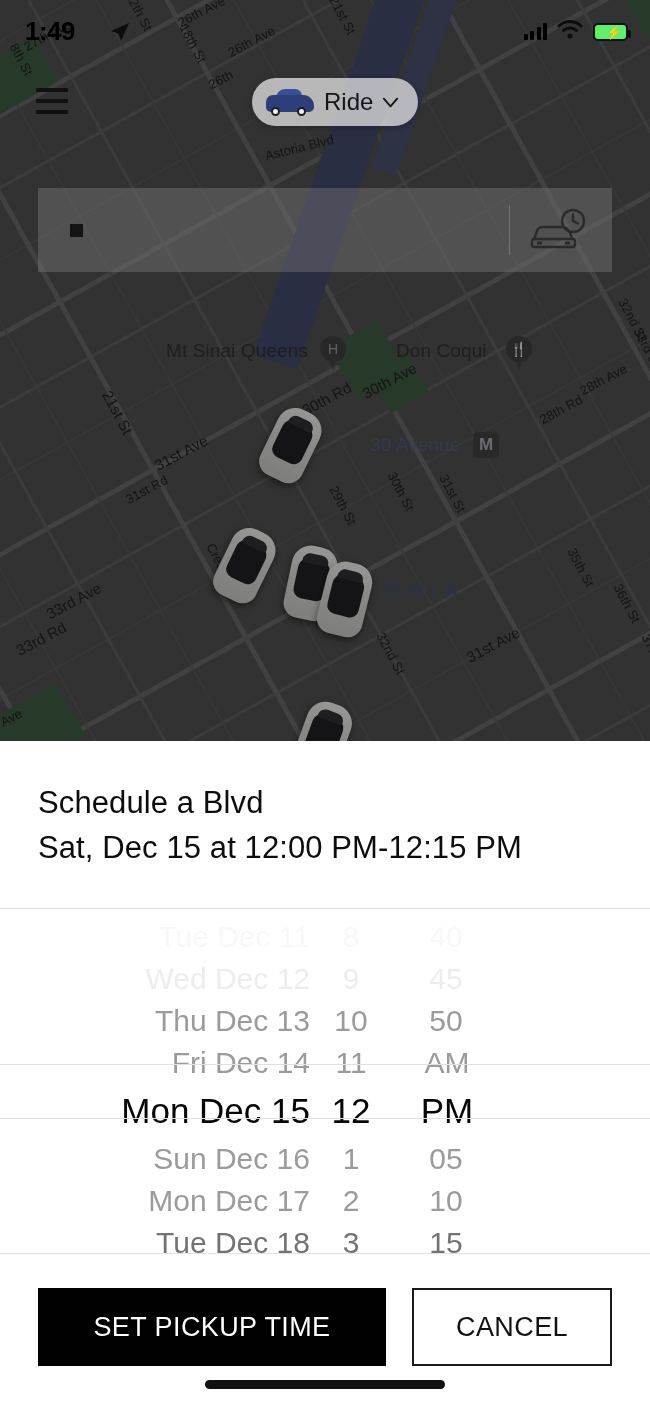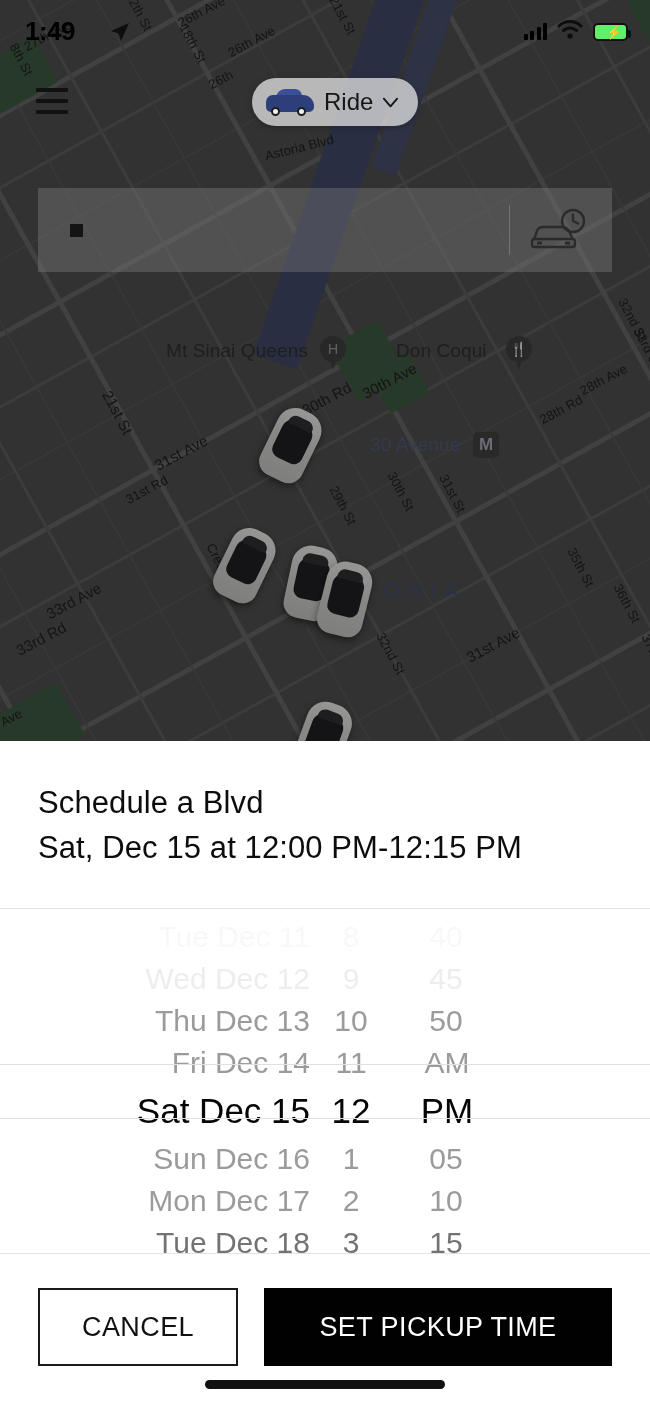--- a/index.html
+++ b/index.html
@@ -490,21 +490,21 @@
           <div class="c-hour"><span>10</span></div>
           <div class="c-min"><span>50</span></div>
           <div class="c-mer"><span></span></div>
         </div>
         <div class="prow ">
           <div class="c-date"><span>Fri Dec 14</span></div>
           <div class="c-hour"><span>11</span></div>
           <div class="c-mer"><span>AM</span></div>
         </div>
         <div class="prow sel">
-          <div class="c-date"><span>Sat Dec 15</span></div>
+          <div class="c-date"><span>Mon Dec 15</span></div>
           <div class="c-hour"><span>12</span></div>
           <div class="c-mer"><span>PM</span></div>
         </div>
         <div class="prow ">
           <div class="c-date"><span>Sun Dec 16</span></div>
           <div class="c-hour"><span>1</span></div>
           <div class="c-min"><span>05</span></div>
           <div class="c-mer"><span></span></div>
         </div>
         <div class="prow ">
@@ -517,18 +517,18 @@
           <div class="c-date"><span>Tue Dec 18</span></div>
           <div class="c-hour"><span>3</span></div>
           <div class="c-min"><span>15</span></div>
           <div class="c-mer"><span></span></div>
         </div>
       </div>
     <div id="sel-band"></div>
   </div>
 
   <div id="actions">
+    <div id="confirm-btn">SET PICKUP TIME</div>
     <div id="cancel-btn">CANCEL</div>
-    <div id="confirm-btn">SET PICKUP TIME</div>
   </div>
 
   <div id="home-indicator"></div>
 </div>
 
 </body></html>

